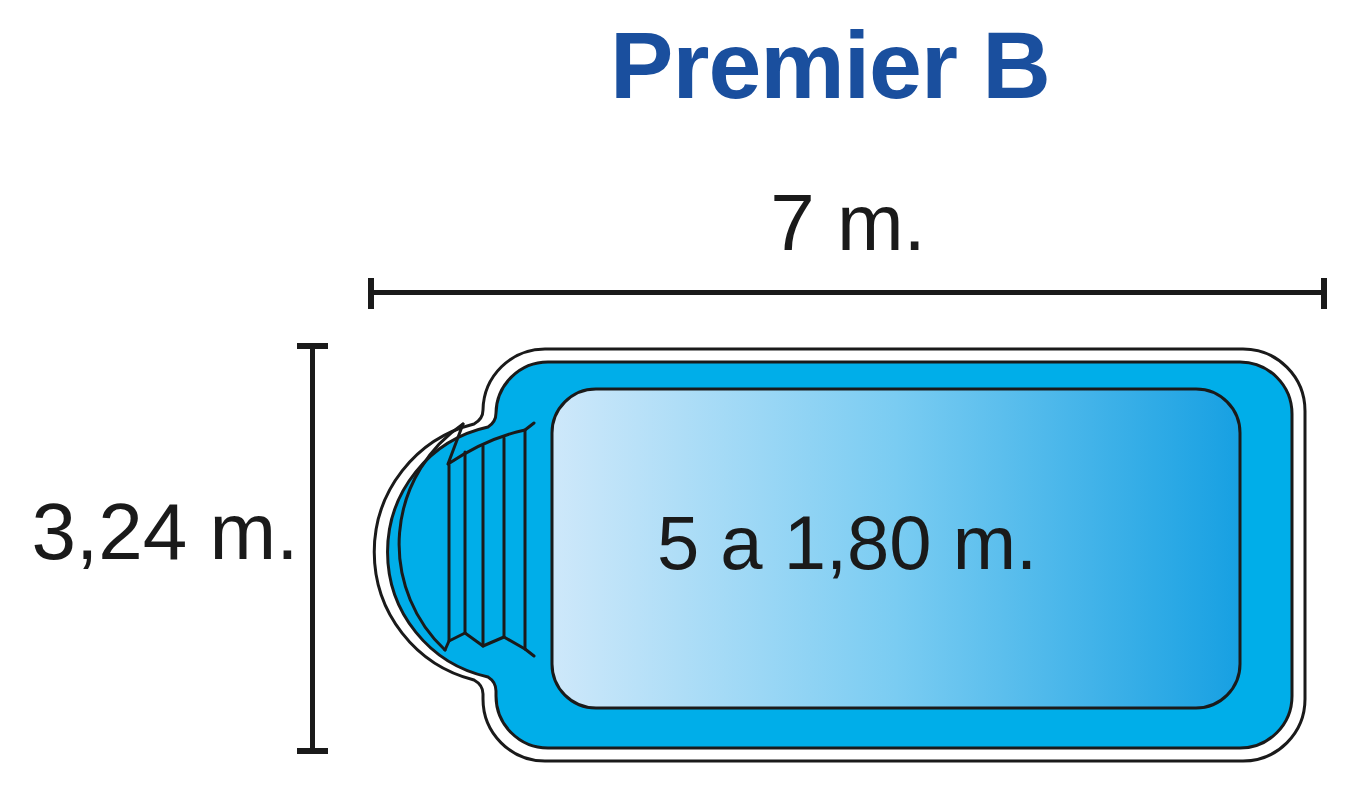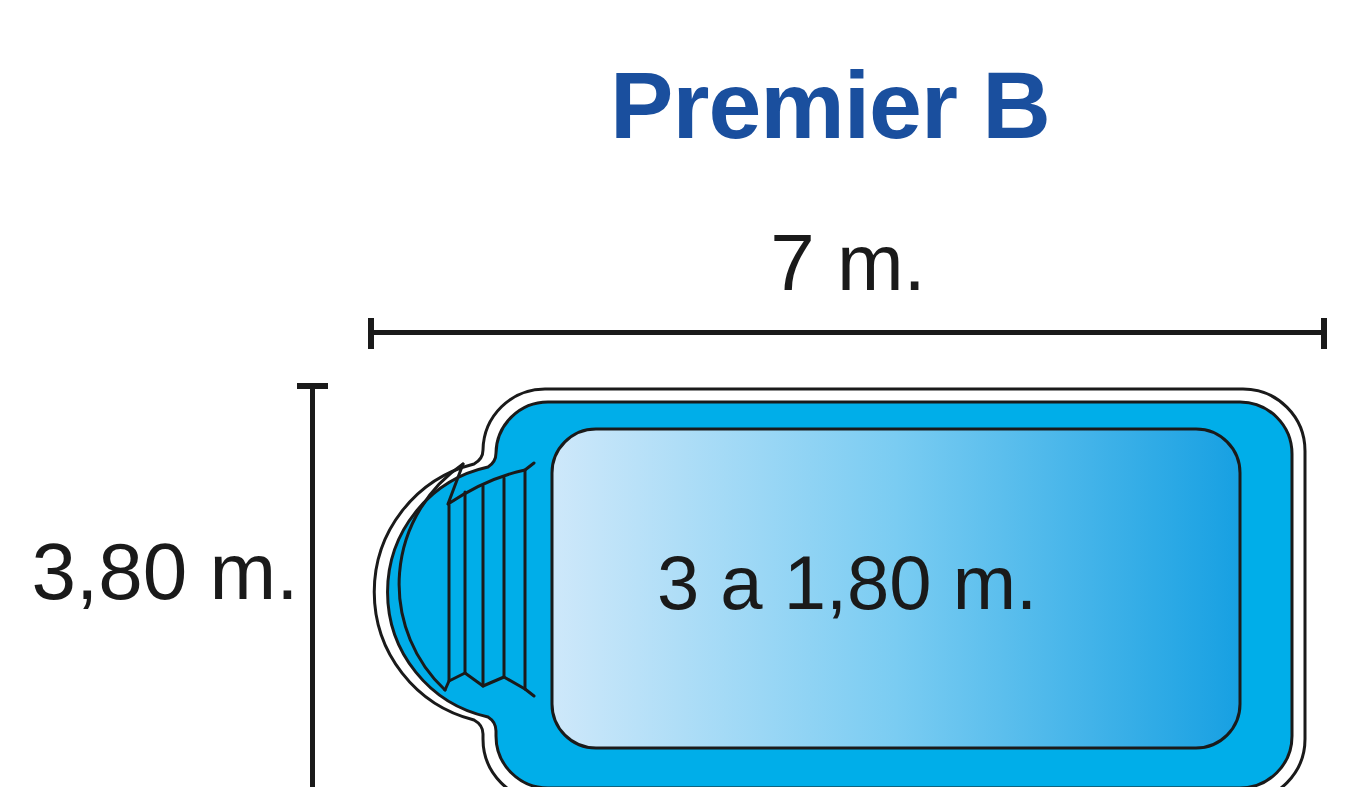--- a/index.html
+++ b/index.html
@@ -1,21 +1,21 @@
 <!DOCTYPE html>
 <html style="--background: #ffffff; --title-blue: #1a4f9e; --text-dark: #1a1a1a; --outline: #1a1a1a; --pool-body-cyan: #00aee9; --basin-gradient-left: #cee8fa; --basin-gradient-mid: #7accf2; --basin-gradient-right: #17a0e2;"><head>
 <meta charset="utf-8">
 <style>
   html,body{margin:0;padding:0;}
   body{
     width:1363px;height:787px;position:relative;overflow:hidden;
     background:var(--background,#fff);
     font-family:"Liberation Sans",sans-serif;
   }
-  .stage{position:absolute;inset:0;margin-top:40px;}
+  .stage{position:absolute;inset:0;}
   .label{position:absolute;line-height:1;color:var(--text-dark,#1a1a1a);white-space:nowrap;}
   .title{
     top:18px;left:350px;width:960px;text-align:center;
     font-size:95px;font-weight:700;color:var(--title-blue,#1a4f9e);
     letter-spacing:-1px;
   }
   .width-label{top:183px;left:371px;width:954px;text-align:center;font-size:80px;}
   .height-label{top:492px;left:25px;width:280px;text-align:center;font-size:80px;}
   .depth-label{top:505px;left:552px;width:590px;text-align:center;font-size:76px;}
 
@@ -97,21 +97,21 @@
   <div class="label title">Premier B</div>
 
   <div>
     <div class="label width-label">7 m.</div>
     <div class="dim dim-line-h"></div>
     <div class="dim tick-v left"></div>
     <div class="dim tick-v right"></div>
   </div>
 
   <div>
-    <div class="label height-label">3,80 m.</div>
+    <div class="label height-label">3,24 m.</div>
     <div class="dim dim-line-v"></div>
     <div class="dim tick-h top"></div>
     <div class="dim tick-h bottom"></div>
   </div>
 
-  <div class="label depth-label">3 a 1,80 m.</div>
+  <div class="label depth-label">5 a 1,80 m.</div>
 
 </div>
 
 </body></html>

